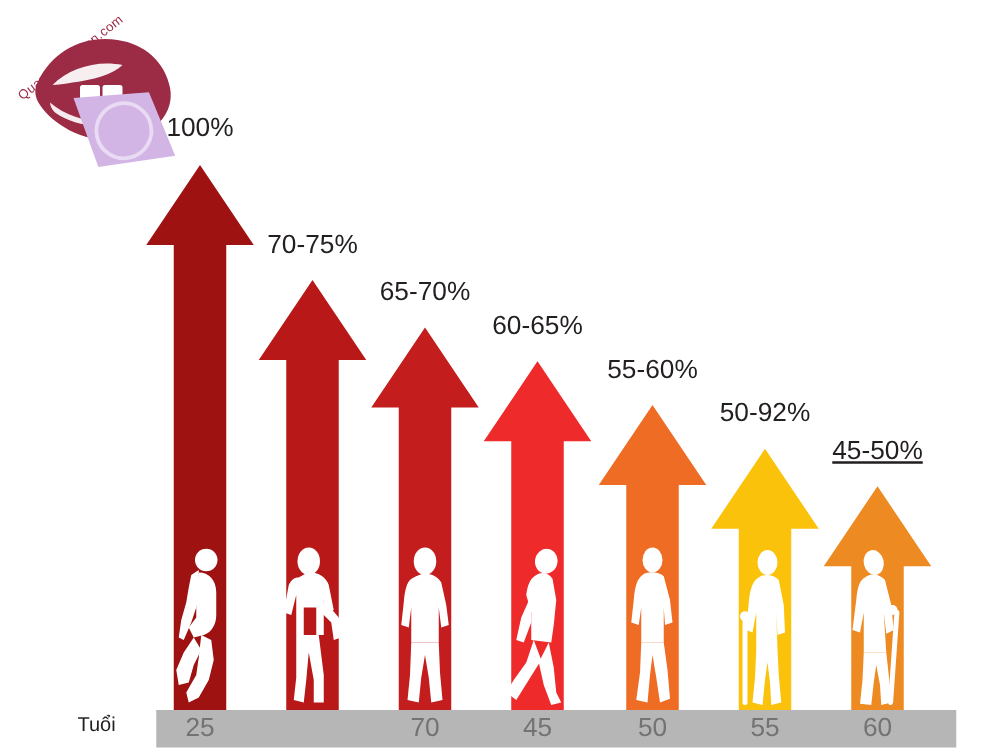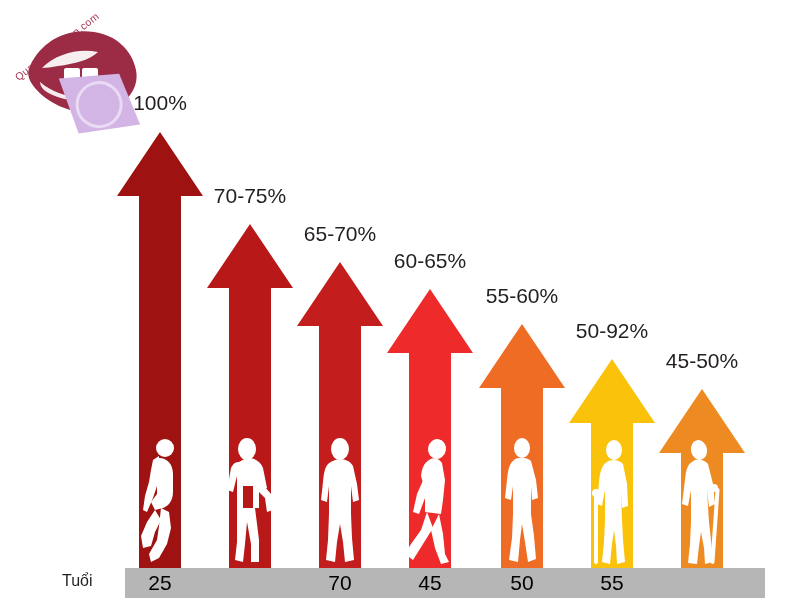--- a/index.html
+++ b/index.html
@@ -103,21 +103,21 @@
     color: #231f20;
     font-family: "Liberation Sans", sans-serif;
     text-align: center;
   }
   .axis-tick {
     position: absolute;
     top: 571px;
     width: 90px;
     text-align: center;
     font-size: 21px;
-    color: #000000;
+    color: #737373;
     font-family: "Liberation Sans", sans-serif;
   }
 </style>
 </head>
 <body>
 
 <div id="chart-root">
 
   <div id="watermark">
     <svg width="150" height="130" viewBox="0 0 150 130" style="position:absolute;left:0;top:0;">
@@ -247,21 +247,21 @@
               <path d="M24,84 L23,106 L21,126 L29,128 L31,108 L33,94 L35,110 L36,128 L44,126 L42,104 L41,84 Z"></path>
               <rect x="13" y="58" width="4" height="70" rx="2"></rect>
               <circle cx="15" cy="57" r="4"></circle>
             </g>
           </svg>
         </div>
       </div>
     </div>
 
     <div class="bar-col" style="left:657px;">
-      <div class="value-label" style="bottom:197px;">45-50%</div>
+      <div class="value-label" style="bottom:197px;text-decoration:underline;">45-50%</div>
       <div class="arrow-wrap" style="height:183px;">
         <svg viewBox="0 0 90 183" preserveAspectRatio="none" width="90" height="183">
           <path d="M45,2 L88,66 L66,66 L66,183 L24,183 L24,66 L2,66 Z" fill="#ee8a22"></path>
         </svg>
         <div class="figure-holder">
           <svg viewBox="0 0 62 130">
             <g fill="#ffffff">
               <ellipse cx="28" cy="14" rx="8" ry="10" transform="rotate(-12 28 14)"></ellipse>
               <path d="M21,26 C25,22 33,23 37,28 L42,48 L44,68 L38,71 L36,54 L38,86 L20,86 L20,54 L17,70 L11,68 L14,44 C15,33 17,28 21,26 Z"></path>
               <path d="M20,86 L19,108 L17,127 L26,128 L28,110 L30,96 L33,112 L34,128 L42,126 L40,104 L38,86 Z"></path>
@@ -276,14 +276,15 @@
   </div>
 
   <div id="axis-strip"></div>
   <div id="axis-title">Tuổi</div>
 
   <div class="axis-tick" style="left:115px;">25</div>
   <div class="axis-tick" style="left:295px;">70</div>
   <div class="axis-tick" style="left:385px;">45</div>
   <div class="axis-tick" style="left:477px;">50</div>
   <div class="axis-tick" style="left:567px;">55</div>
+  <div class="axis-tick" style="left:657px;">60</div>
 
 </div>
 
 </body></html>

